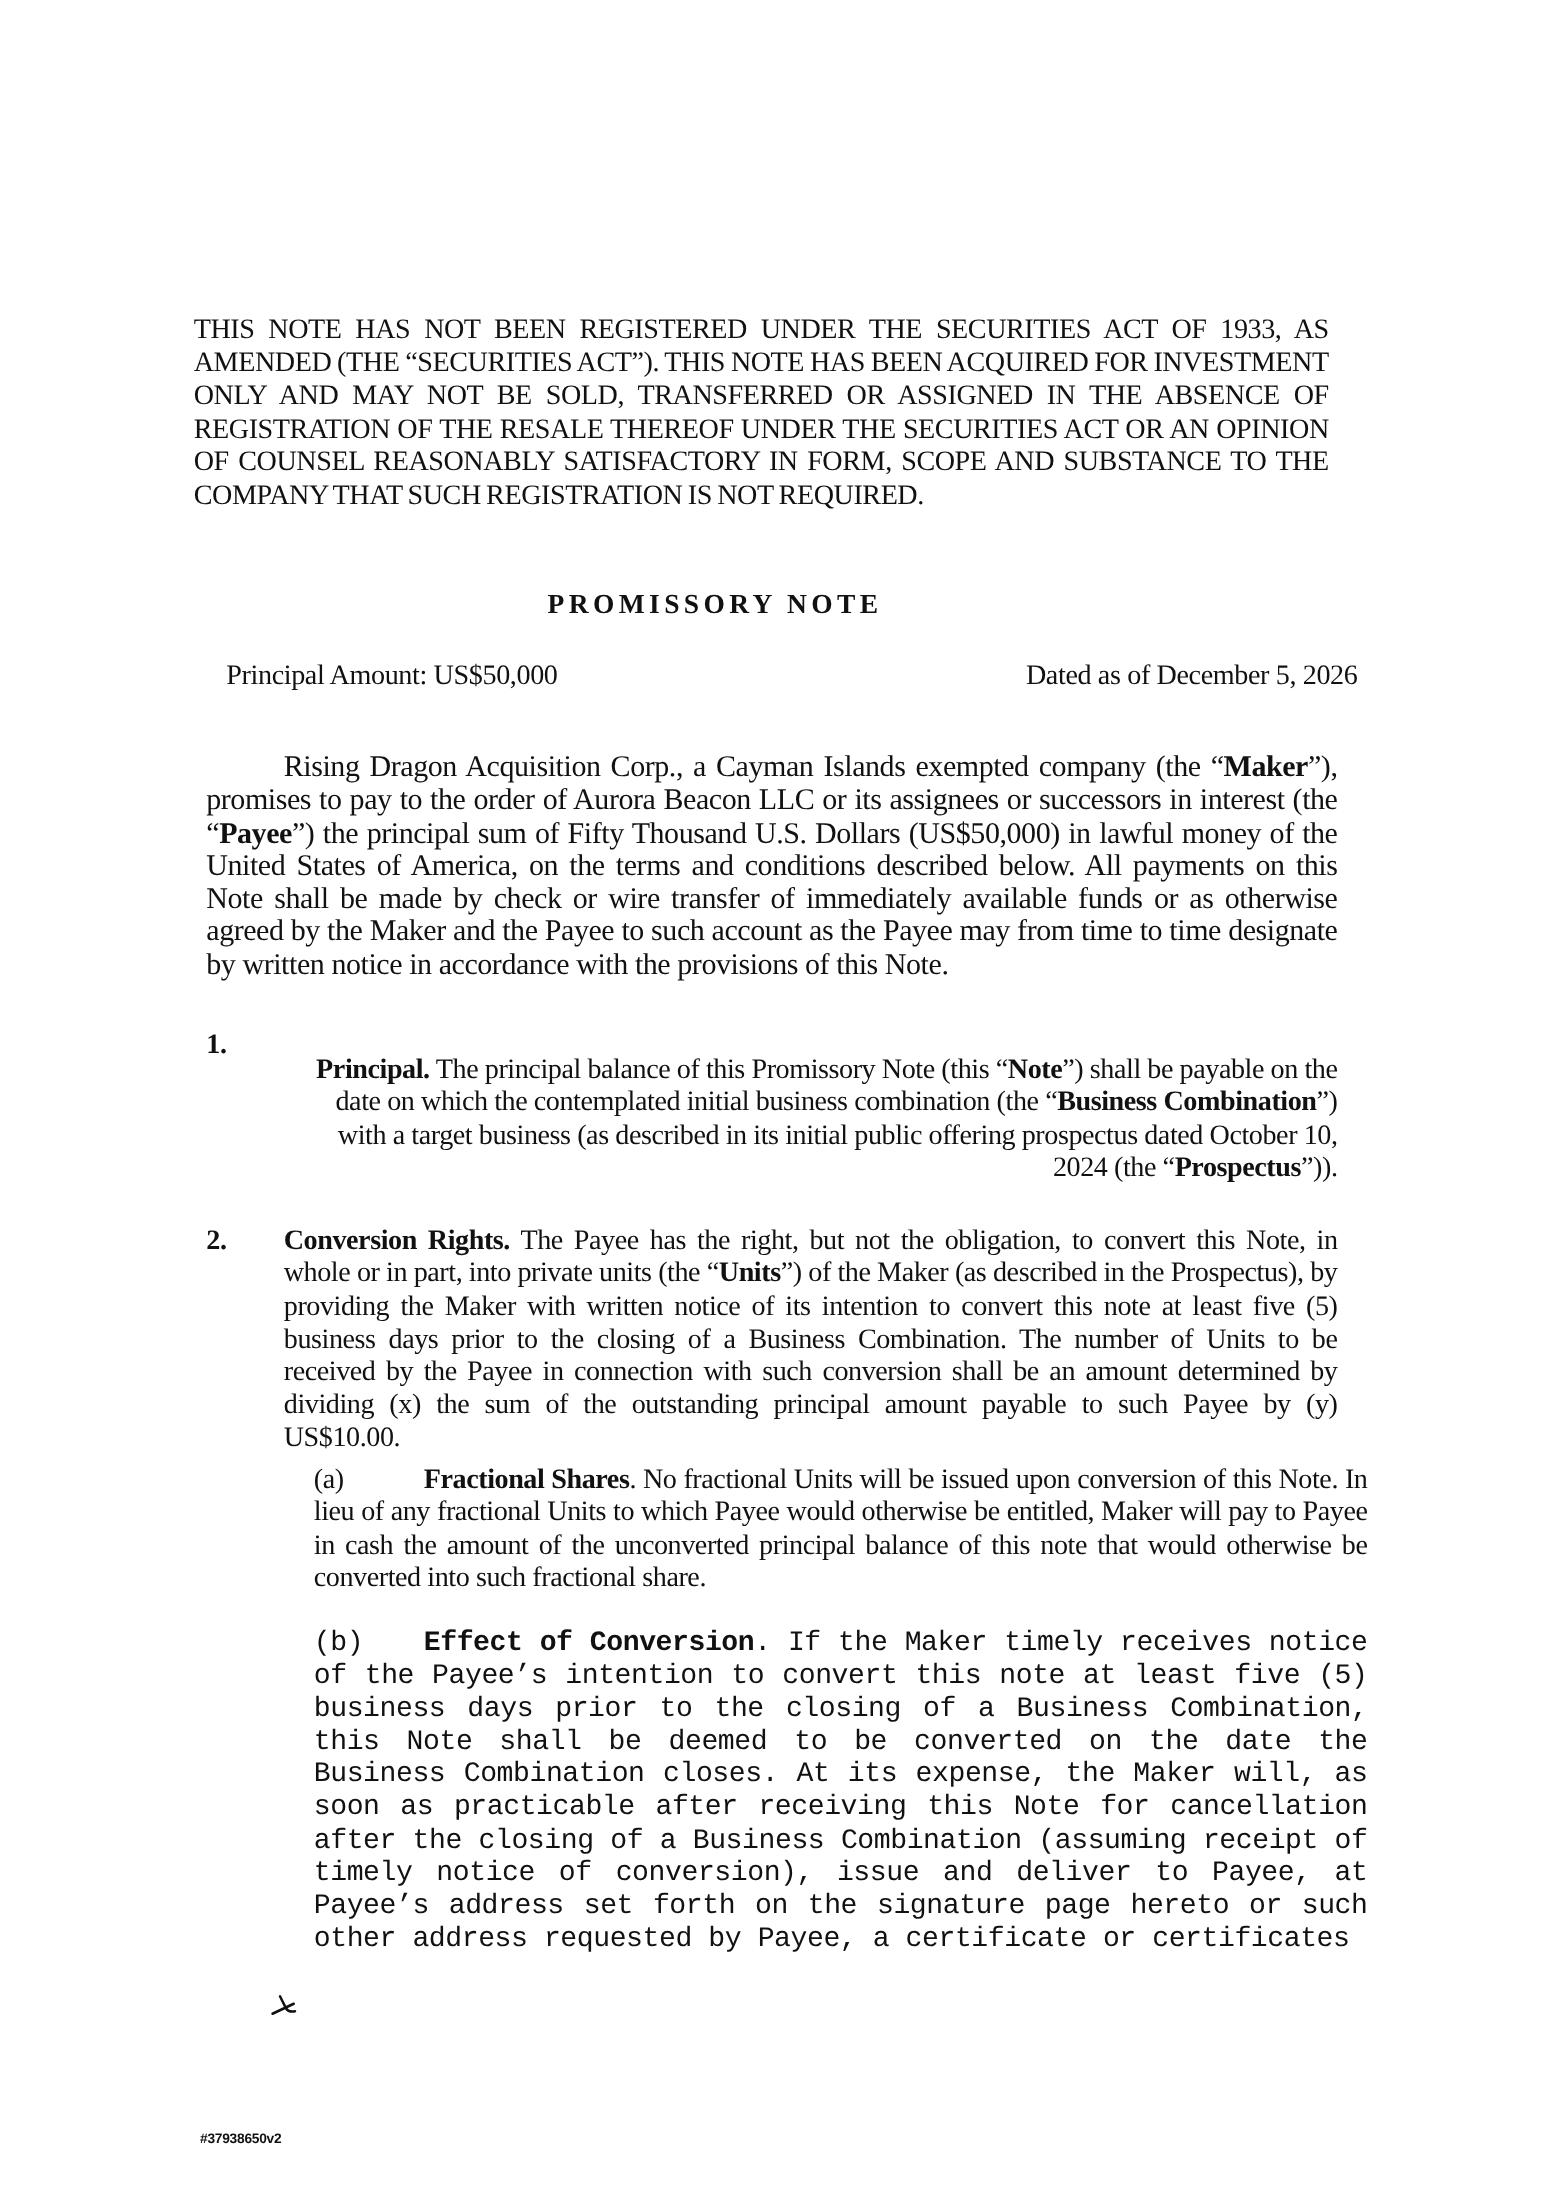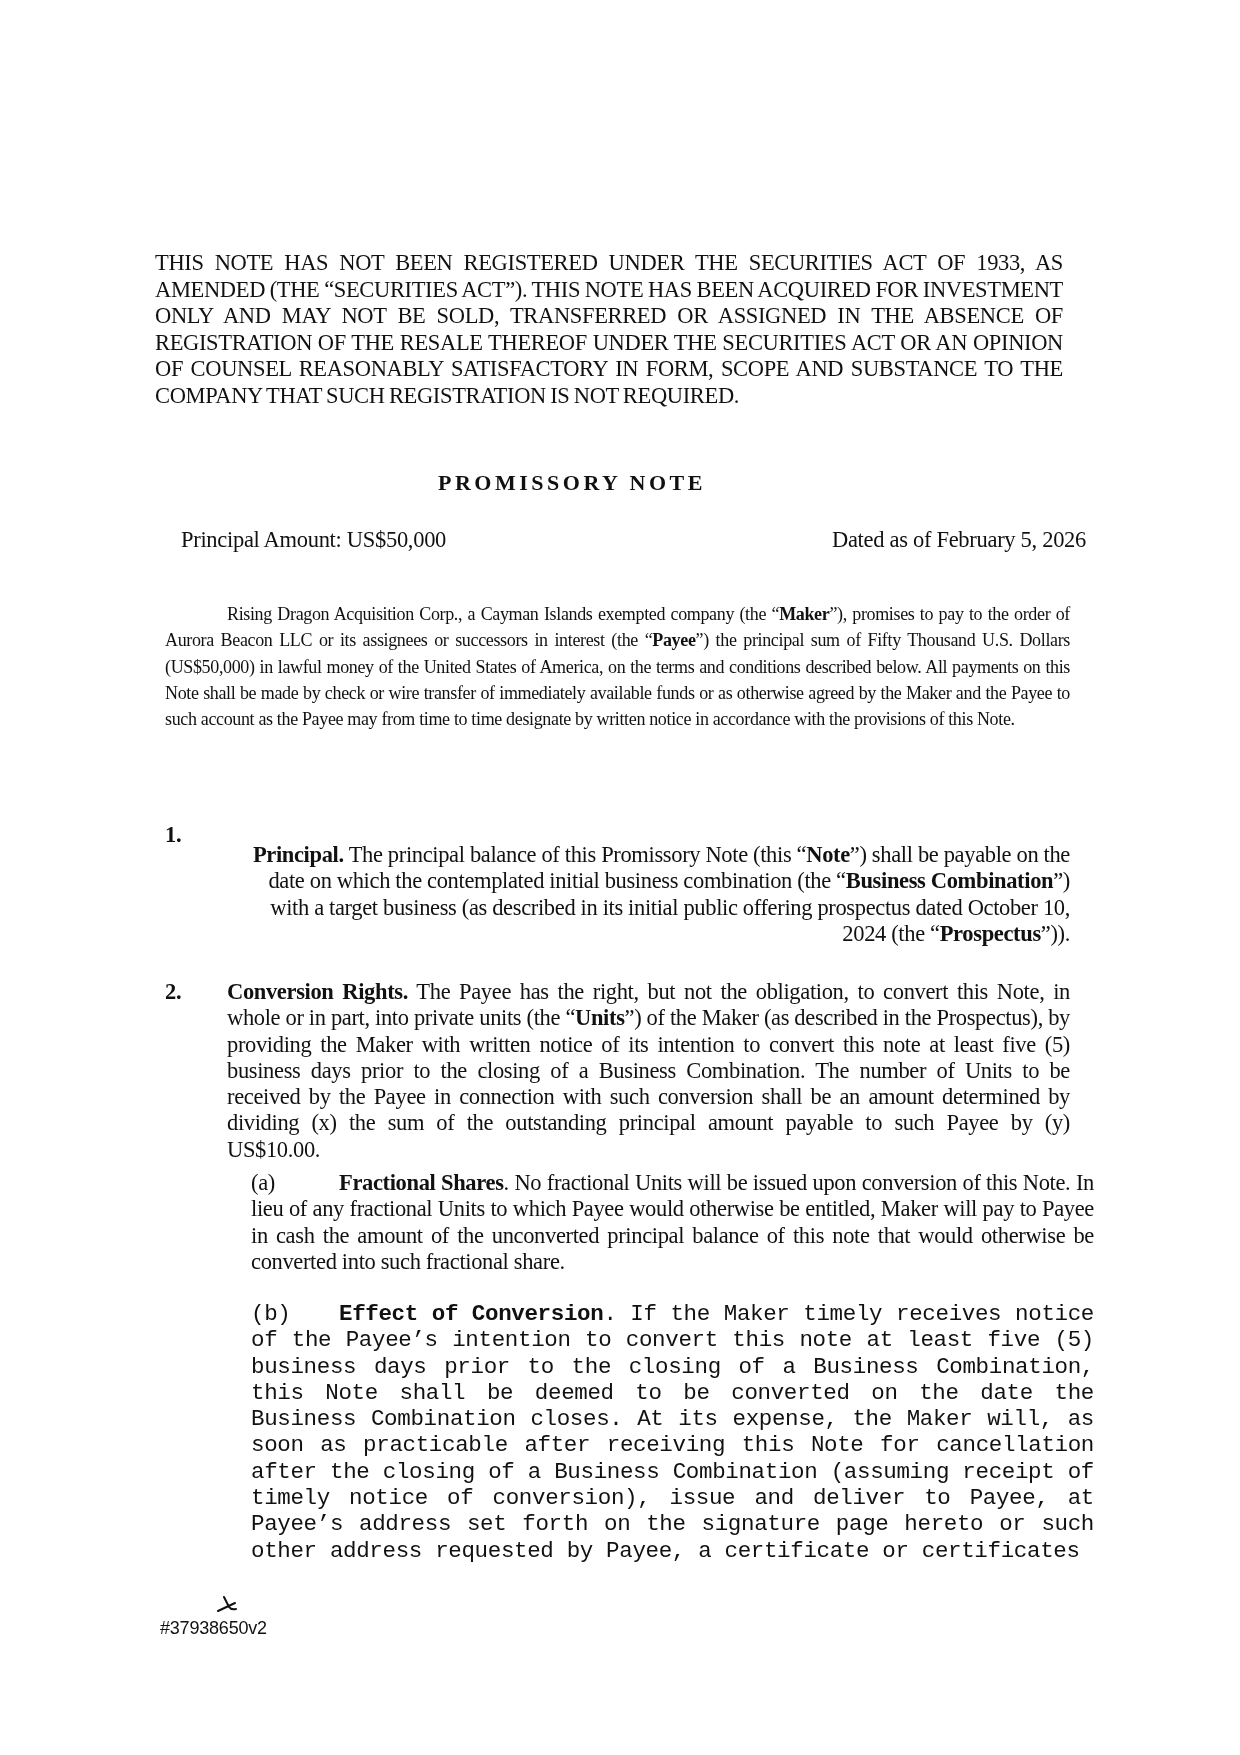--- a/index.html
+++ b/index.html
@@ -50,21 +50,21 @@
       font-size: 22.5px;
       display: flex;
       justify-content: space-between;
       letter-spacing: -0.3px;
     }
     .body-para {
       position: absolute;
       left: 165px;
       top: 601px;
       width: 905px;
-      font-size: 18px;
+      font-size: 24px;
       line-height: 26.3px;
       text-align: justify;
       text-indent: 62px;
       letter-spacing: -0.35px;
     }
     .section {
       position: absolute;
       left: 165px;
       width: 905px;
       font-size: 22.5px;
@@ -104,39 +104,39 @@
     .initials {
       position: absolute;
       left: 215px;
       top: 1594px;
       width: 24px;
       height: 20px;
     }
     .doc-id {
       position: absolute;
       left: 160px;
-      top: 1618px;
+      top: 1705px;
       font-family: "Liberation Sans", "DejaVu Sans", sans-serif;
-      font-weight: normal;
-      font-size: 18px;
+      font-weight: bold;
+      font-size: 11px;
       letter-spacing: -0.2px;
     }
   </style>
 </head>
 <body>
 
 <div class="page">
 
   <div class="legend-block">THIS NOTE HAS NOT BEEN REGISTERED UNDER THE SECURITIES ACT OF 1933, AS AMENDED (THE “SECURITIES ACT”). THIS NOTE HAS BEEN ACQUIRED FOR INVESTMENT ONLY AND MAY NOT BE SOLD, TRANSFERRED OR ASSIGNED IN THE ABSENCE OF REGISTRATION OF THE RESALE THEREOF UNDER THE SECURITIES ACT OR AN OPINION OF COUNSEL REASONABLY SATISFACTORY IN FORM, SCOPE AND SUBSTANCE TO THE COMPANY THAT SUCH REGISTRATION IS NOT REQUIRED.</div>
 
   <div class="title">PROMISSORY NOTE</div>
 
   <div class="meta-row">
     <span>Principal Amount: US$50,000</span>
-    <span>Dated as of February 5, 2026</span>
+    <span>Dated as of December 5, 2026</span>
   </div>
 
   <div class="body-para"><span>Rising Dragon Acquisition Corp., a Cayman Islands exempted company (the “</span><b>Maker</b><span>”), promises to pay to the order of Aurora Beacon LLC or its assignees or successors in interest (the “</span><b>Payee</b><span>”) the principal sum of Fifty Thousand U.S. Dollars (US$50,000) in lawful money of the United States of America, on the terms and conditions described below. All payments on this Note shall be made by check or wire transfer of immediately available funds or as otherwise agreed by the Maker and the Payee to such account as the Payee may from time to time designate by written notice in accordance with the provisions of this Note.</span></div>
 
   <div class="section section1">
     <span class="num">1.</span>
     <div class="text"><b>Principal.</b><span> The principal balance of this Promissory Note (this “</span><b>Note</b><span>”) shall be payable on the date on which the contemplated initial business combination (the “</span><b>Business Combination</b><span>”) with a target business (as described in its initial public offering prospectus dated October 10, 2024 (the “</span><b>Prospectus</b><span>”)).</span></div>
   </div>
 
   <div class="section section2">

